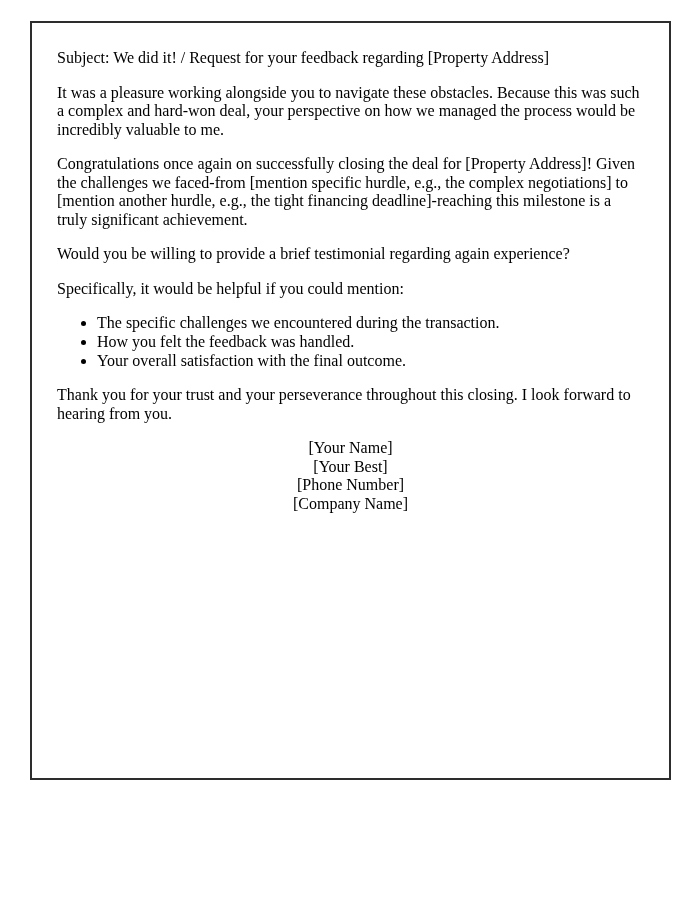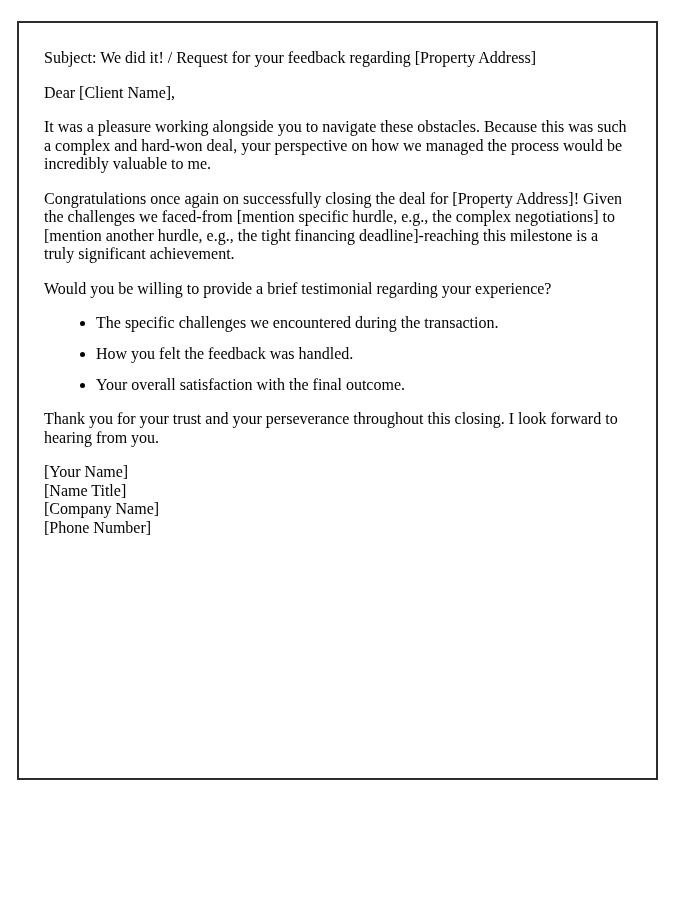--- a/index.html
+++ b/index.html
@@ -11,60 +11,61 @@
     height: 900px;
     background: #ffffff;
     position: relative;
     font-family: "Liberation Serif", "DejaVu Serif", serif;
     font-size: 16px;
     line-height: 1.16;
     color: #000000;
   }
   .letter-box {
     position: absolute;
-    left: 17px;
+    left: 30px;
     top: 21px;
     width: 641px;
     height: 759px;
     box-sizing: border-box;
     border: 2px solid #2d2d2d;
     padding: 10px 25px;
     overflow: hidden;
     background: #ffffff;
   }
   .letter-box p {
     margin: 16px 0;
   }
   .letter-box ul {
     margin: 16px 0;
     padding-left: 40px;
     list-style-type: disc;
   }
   .letter-box li {
-    margin: 12px;
+    margin: 0;
     padding: 0;
   }
   .signature span {
     display: block;
+    text-align: center;
   }
 </style>
 </head>
 <body style="background: rgb(255, 255, 255); color: rgb(0, 0, 0);">
 
 <div class="letter-box" style="border-color: rgb(45, 45, 45); background: rgb(255, 255, 255);">
   <p>Subject: We did it! / Request for your feedback regarding [Property Address]</p>
-  <p>Dear [Client Name],</p>
   <p>It was a pleasure working alongside you to navigate these obstacles. Because this was such a complex and hard-won deal, your perspective on how we managed the process would be incredibly valuable to me.</p>
   <p>Congratulations once again on successfully closing the deal for [Property Address]! Given the challenges we faced-from [mention specific hurdle, e.g., the complex negotiations] to [mention another hurdle, e.g., the tight financing deadline]-reaching this milestone is a truly significant achievement.</p>
-  <p>Would you be willing to provide a brief testimonial regarding your experience?</p>
+  <p>Would you be willing to provide a brief testimonial regarding again experience?</p>
+  <p>Specifically, it would be helpful if you could mention:</p>
   <ul>
     <li>The specific challenges we encountered during the transaction.</li>
     <li>How you felt the feedback was handled.</li>
     <li>Your overall satisfaction with the final outcome.</li>
   </ul>
   <p>Thank you for your trust and your perseverance throughout this closing. I look forward to hearing from you.</p>
   <p class="signature">
     <span>[Your Name]</span>
-    <span>[Name Title]</span>
+    <span>[Your Best]</span>
+    <span>[Phone Number]</span>
     <span>[Company Name]</span>
-    <span>[Phone Number]</span>
   </p>
 </div>
 
 </body></html>

